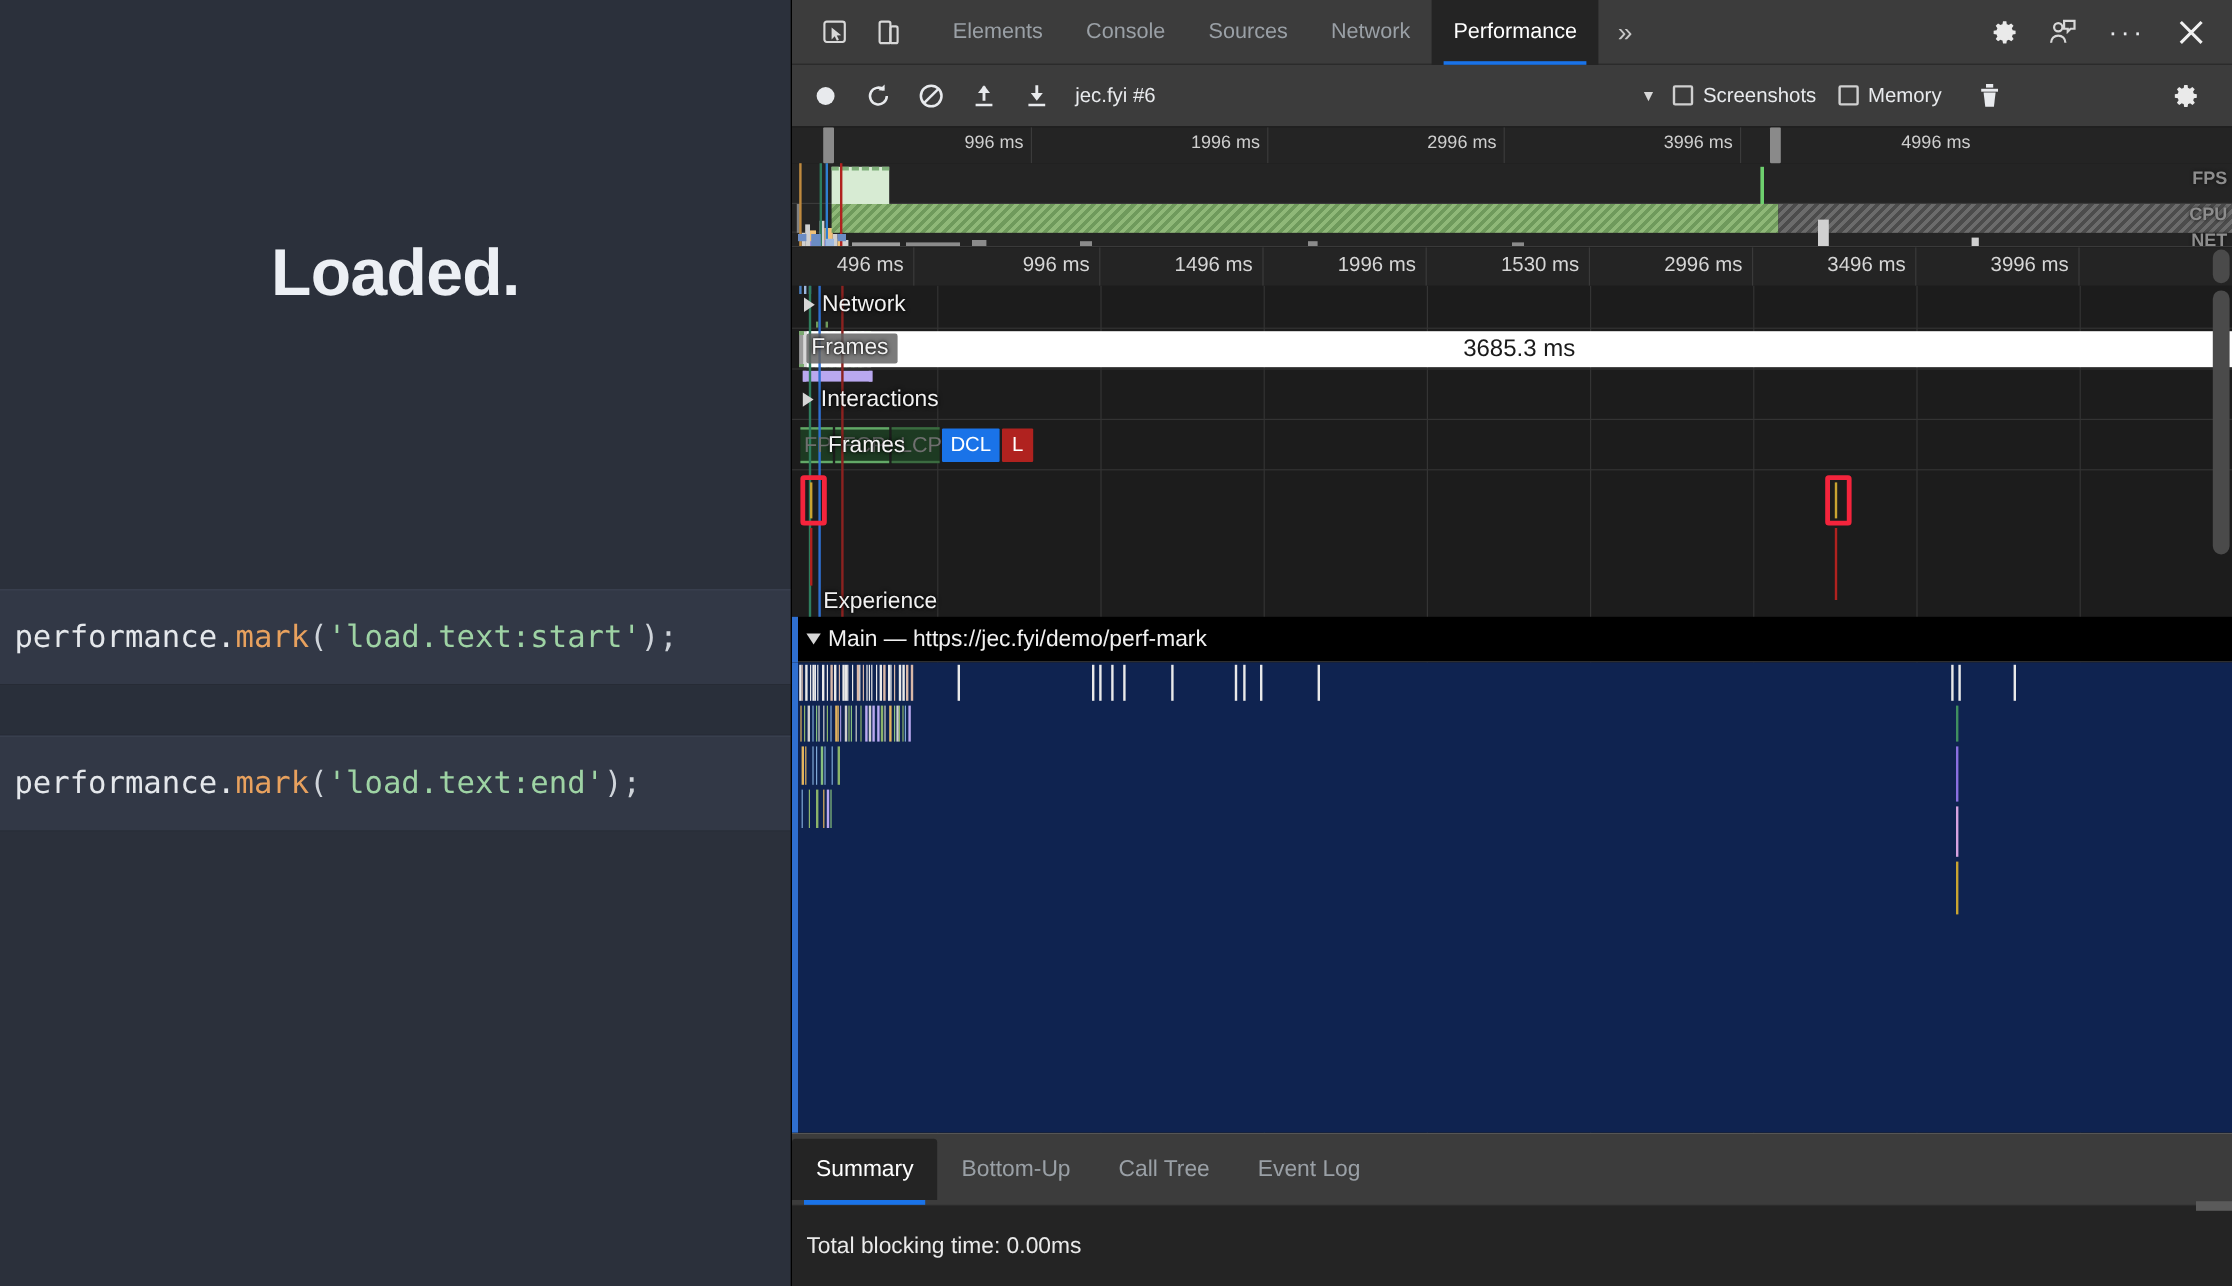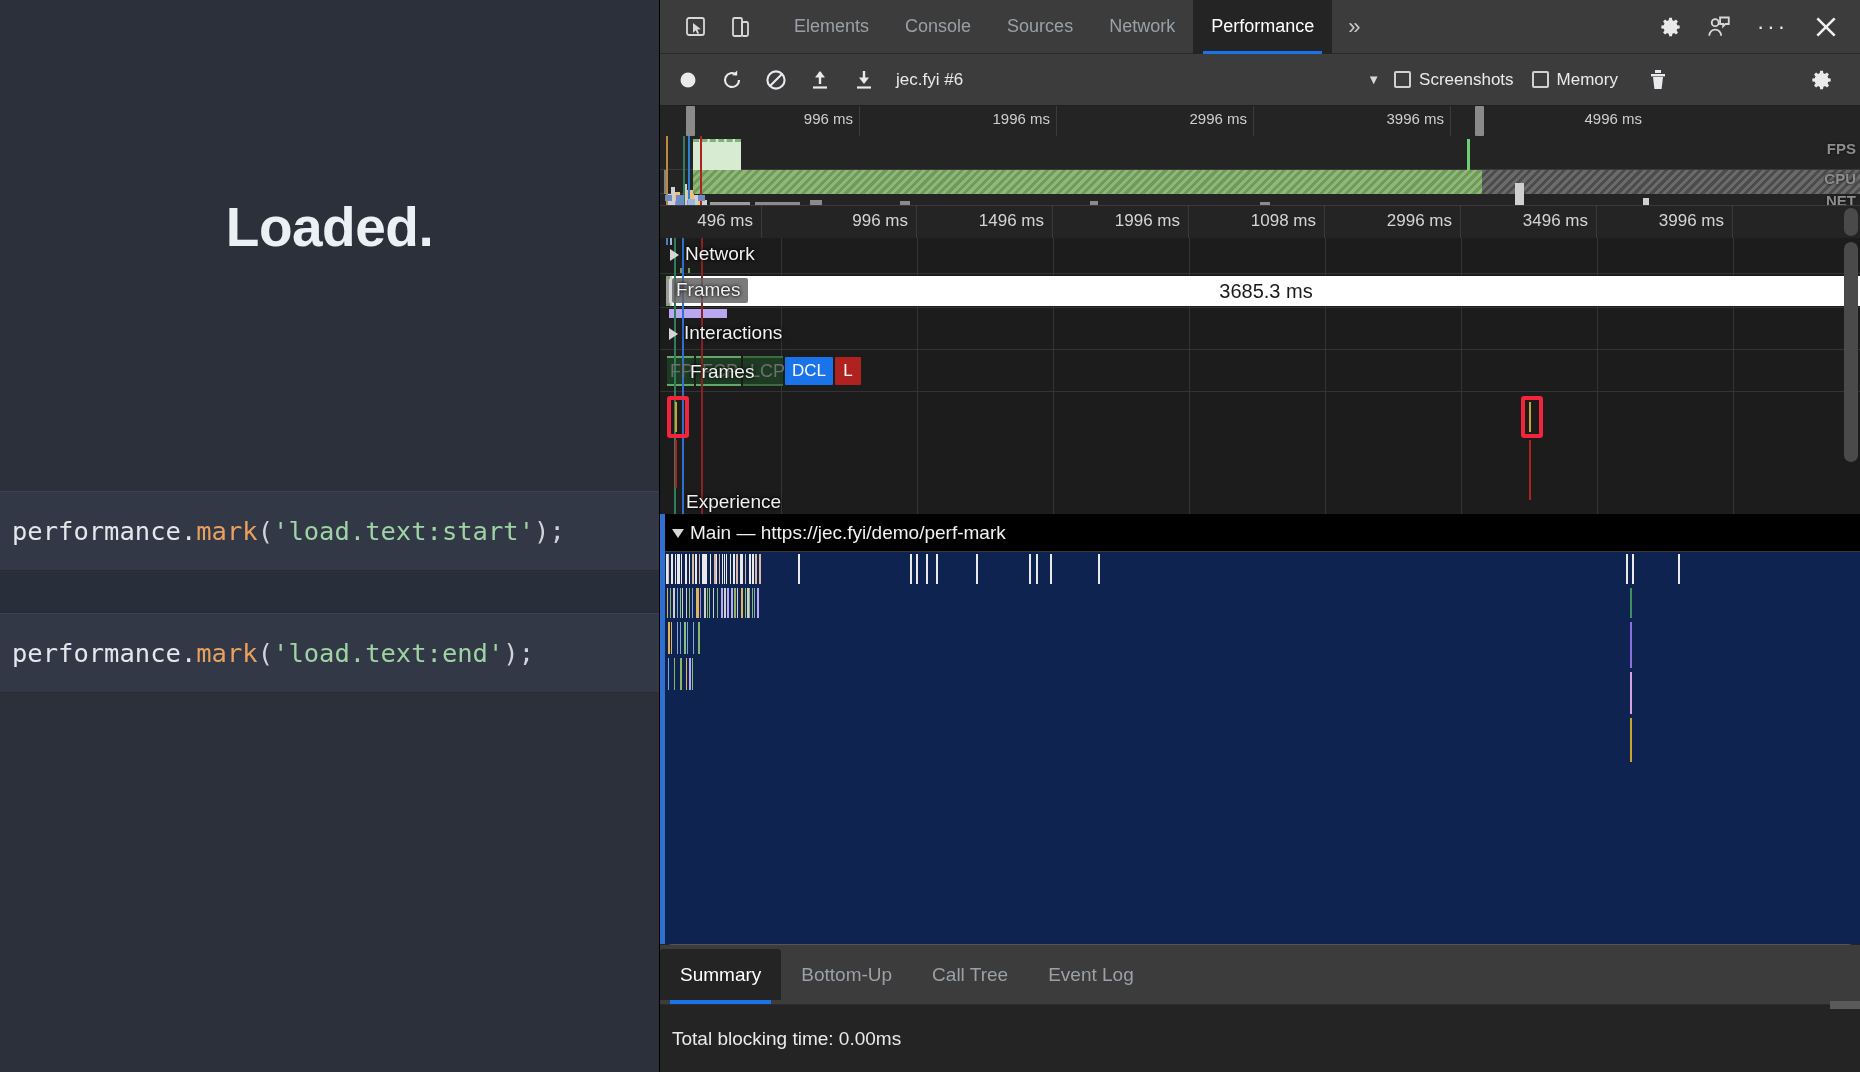--- a/index.html
+++ b/index.html
@@ -287,21 +287,21 @@
   .v-scroll {
     position: absolute; right: 2px; width: 14px;
     background: #4a4a4a; border-radius: 7px; z-index: 40;
   }
 
   
   .drawer {
     flex: 0 0 128px; height: 128px;
     background: #3c3c3c;
     border-top: 1px solid #555;
-    display: flex; flex-direction: column; border-radius: 13px;
+    display: flex; flex-direction: column;
   }
   .drawer-tabs {
     height: 60px; flex: 0 0 60px;
     display: flex; align-items: stretch;
     border-bottom: 1px solid #2b2b2b;
     background: #3c3c3c;
     position: relative;
   }
   .d-tab {
     padding: 0 20px; display: flex; align-items: center;
@@ -527,21 +527,21 @@
       <div class="ov-band-label" style="top:86px;">NET</div>
     </div>
 
     <div class="tracks">
 
       <div class="tr-ruler">
         <div class="tr-tick" style="left:0px;   width:102px;">496 ms</div>
         <div class="tr-tick" style="left:121px; width:136px;">996 ms</div>
         <div class="tr-tick" style="left:257px; width:136px;">1496 ms</div>
         <div class="tr-tick" style="left:393px; width:136px;">1996 ms</div>
-        <div class="tr-tick" style="left:529px; width:136px;">1098 ms</div>
+        <div class="tr-tick" style="left:529px; width:136px;">1530 ms</div>
         <div class="tr-tick" style="left:665px; width:136px;">2996 ms</div>
         <div class="tr-tick" style="left:801px; width:136px;">3496 ms</div>
         <div class="tr-tick" style="left:937px; width:136px;">3996 ms</div>
       </div>
 
       <div class="gridline" style="left:121px;"></div>
       <div class="gridline" style="left:257px;"></div>
       <div class="gridline" style="left:393px;"></div>
       <div class="gridline" style="left:529px;"></div>
       <div class="gridline" style="left:665px;"></div>

